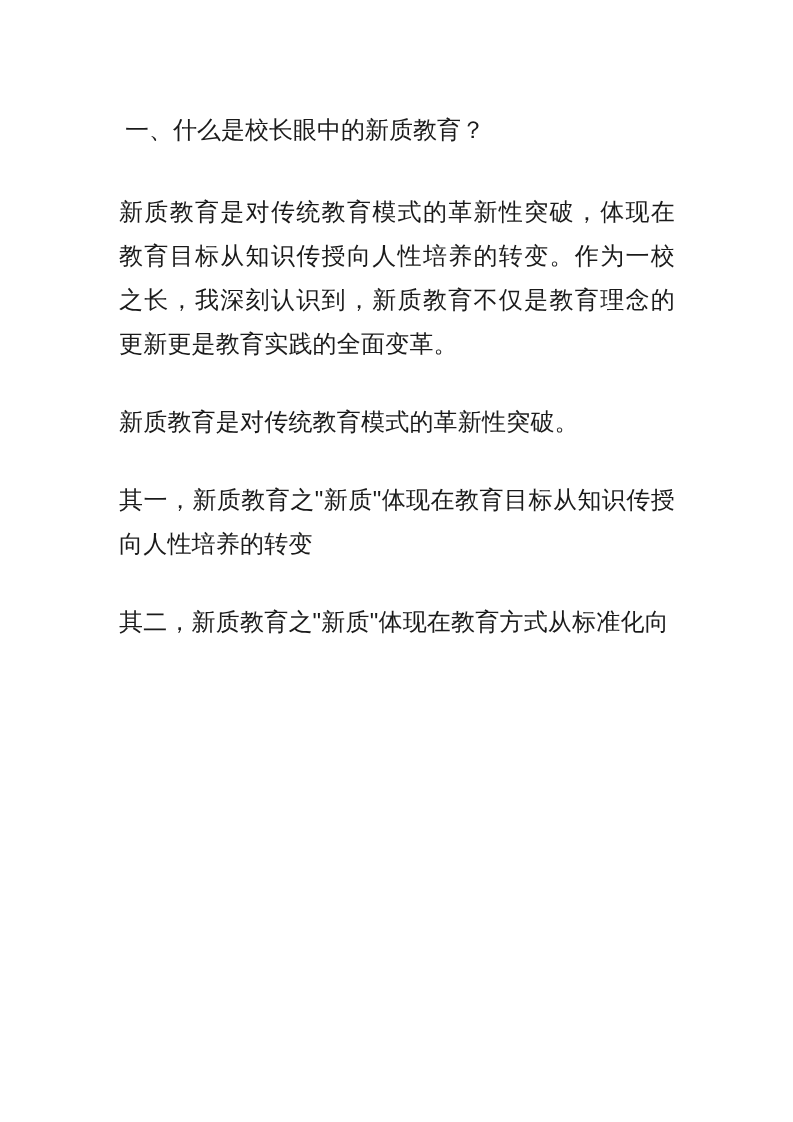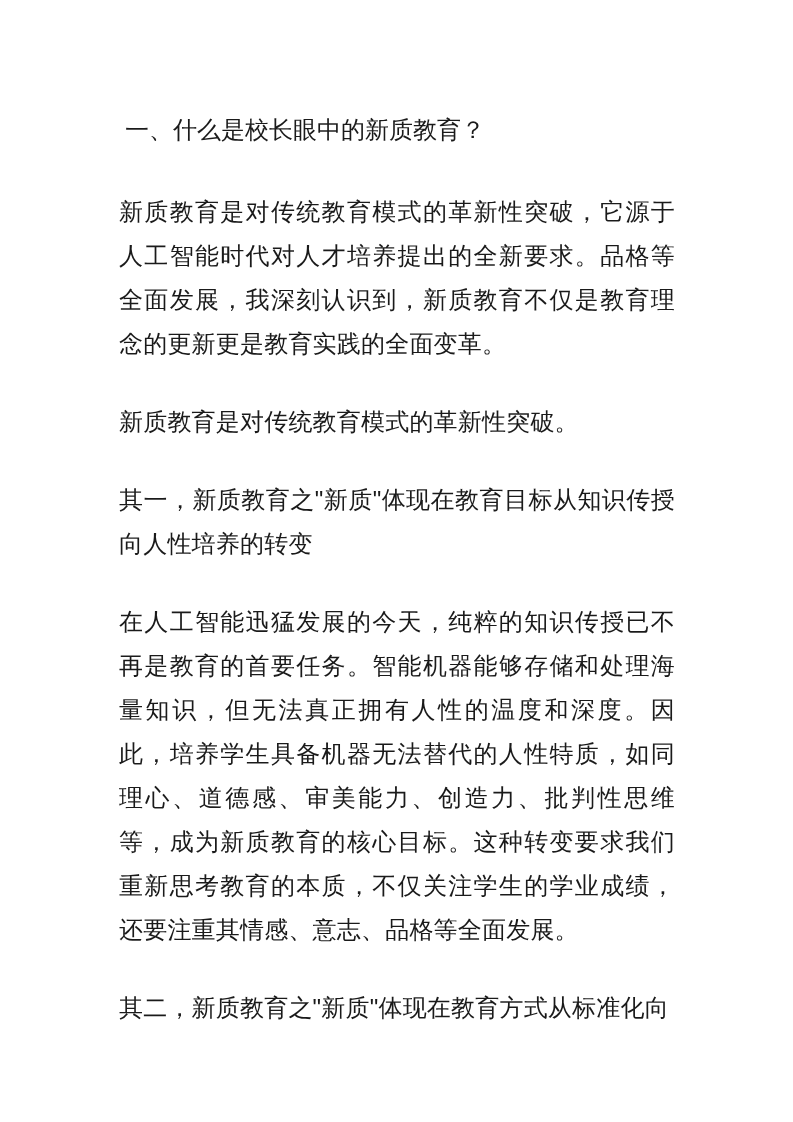--- a/index.html
+++ b/index.html
@@ -35,22 +35,21 @@
     letter-spacing: 0.2px;
     word-break: break-all;
   }
 </style>
 </head>
 <body>
 
 <div class="page">
   <h1 class="section-heading">一、什么是校长眼中的新质教育？</h1>
 
-  <p class="para">新质教育是对传统教育模式的革新性突破，它源于人工智能时代对人才培养提出的全新要求。品格等全面发展，我深刻认识到，新质教育不仅是教育理念的更新更是教育实践的全面变革。</p>
+  <p class="para">新质教育是对传统教育模式的革新性突破，体现在教育目标从知识传授向人性培养的转变。作为一校之长，我深刻认识到，新质教育不仅是教育理念的更新更是教育实践的全面变革。</p>
 
   <p class="para">新质教育是对传统教育模式的革新性突破。</p>
 
   <p class="para">其一，新质教育之"新质"体现在教育目标从知识传授向人性培养的转变</p>
 
-  <p class="para">在人工智能迅猛发展的今天，纯粹的知识传授已不再是教育的首要任务。智能机器能够存储和处理海量知识，但无法真正拥有人性的温度和深度。因此，培养学生具备机器无法替代的人性特质，如同理心、道德感、审美能力、创造力、批判性思维等，成为新质教育的核心目标。这种转变要求我们重新思考教育的本质，不仅关注学生的学业成绩，还要注重其情感、意志、品格等全面发展。</p>
 
   <p class="para">其二，新质教育之"新质"体现在教育方式从标准化向</p>
 </div>
 
 </body></html>

